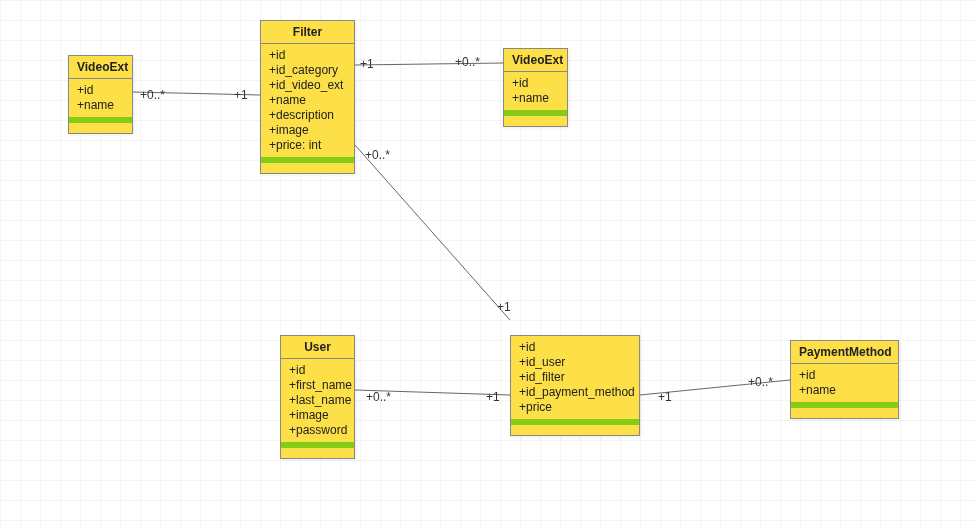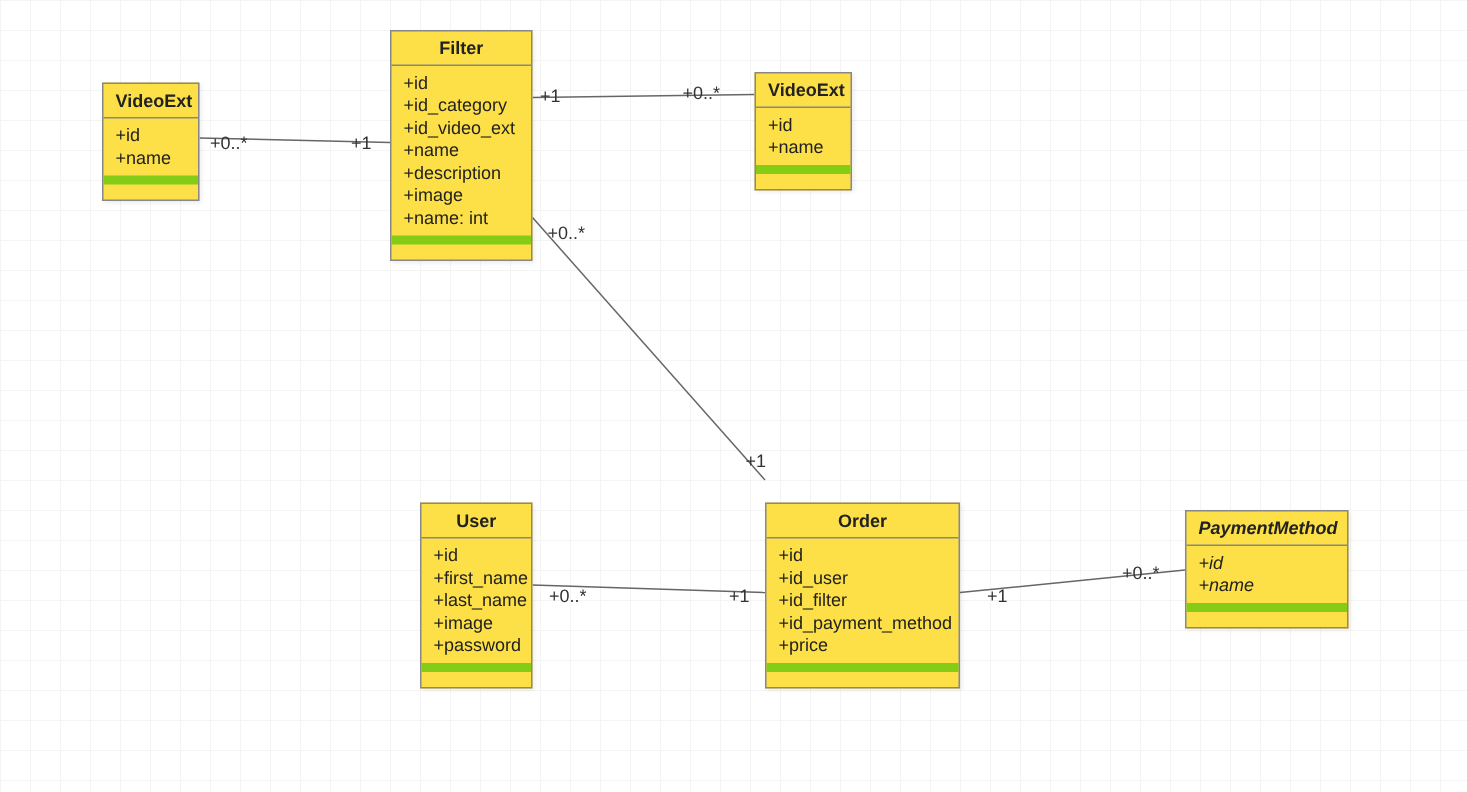--- a/index.html
+++ b/index.html
@@ -79,21 +79,21 @@
 
 <div class="class-box" style="left:260px; top:20px; width:93px;">
   <div class="class-title">Filter</div>
   <div class="class-attrs">
     <div class="attr-row">+id</div>
     <div class="attr-row">+id_category</div>
     <div class="attr-row">+id_video_ext</div>
     <div class="attr-row">+name</div>
     <div class="attr-row">+description</div>
     <div class="attr-row">+image</div>
-    <div class="attr-row">+name: int</div>
+    <div class="attr-row">+price: int</div>
   </div>
   <div class="class-ops"></div>
 </div>
 
 <div class="class-box" style="left:503px; top:48px; width:63px;">
   <div class="class-title">VideoExt</div>
   <div class="class-attrs">
     <div class="attr-row">+id</div>
     <div class="attr-row">+name</div>
   </div>
@@ -106,32 +106,31 @@
     <div class="attr-row">+id</div>
     <div class="attr-row">+first_name</div>
     <div class="attr-row">+last_name</div>
     <div class="attr-row">+image</div>
     <div class="attr-row">+password</div>
   </div>
   <div class="class-ops"></div>
 </div>
 
 <div class="class-box" style="left:510px; top:335px; width:128px;">
-  <div class="class-title">Order</div>
   <div class="class-attrs">
     <div class="attr-row">+id</div>
     <div class="attr-row">+id_user</div>
     <div class="attr-row">+id_filter</div>
     <div class="attr-row">+id_payment_method</div>
     <div class="attr-row">+price</div>
   </div>
   <div class="class-ops"></div>
 </div>
 
-<div class="class-box" style="left:790px; top:340px; width:107px;font-style:italic;">
+<div class="class-box" style="left:790px; top:340px; width:107px;">
   <div class="class-title">PaymentMethod</div>
   <div class="class-attrs">
     <div class="attr-row">+id</div>
     <div class="attr-row">+name</div>
   </div>
   <div class="class-ops"></div>
 </div>
 
 <div class="mult-label" style="left:140px; top:88px;">+0..*</div>
 <div class="mult-label" style="left:234px; top:88px;">+1</div>

